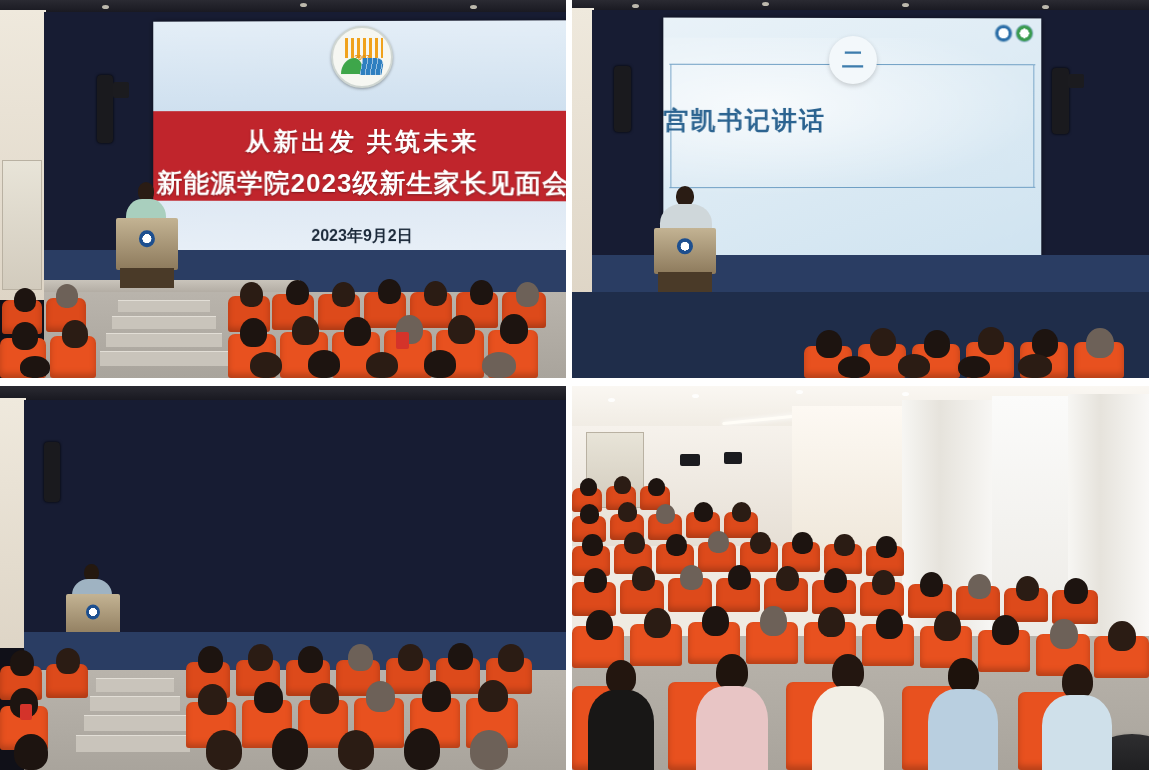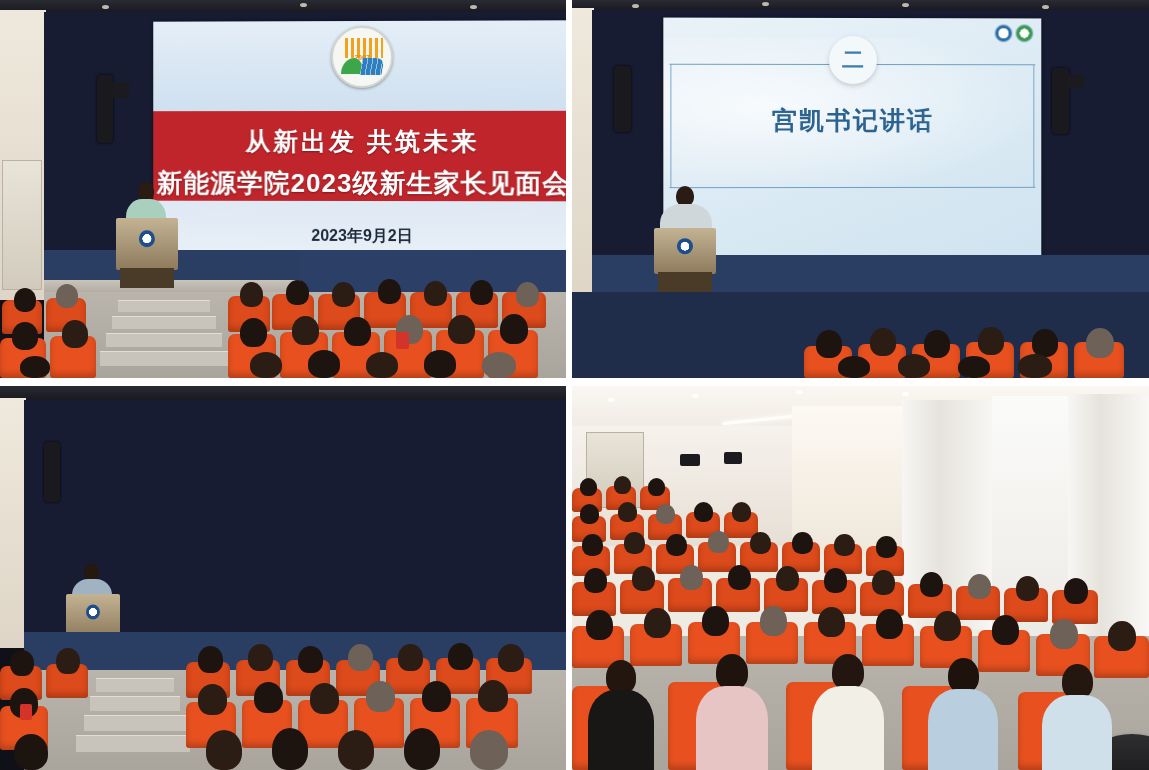--- a/index.html
+++ b/index.html
@@ -58,21 +58,21 @@
   #tr-screen { left:92px; top:18px; width:378px; height:242px;
     background:linear-gradient(160deg,#e9f2f8,#cfe3f0); box-shadow:0 0 6px rgba(0,0,0,.5);
     transform:perspective(900px) rotateY(1deg); }
   .tr-swoosh { position:absolute; left:-40px; top:20px; width:460px; height:170px;
     background:radial-gradient(ellipse at 30% 40%,rgba(255,255,255,.75),transparent 62%); }
   .tr-rule { position:absolute; left:6px; right:6px; height:1px; background:#6f9fc4; }
   .tr-box { position:absolute; left:7px; top:46px; right:7px; height:123px; border:1px solid #7ba7c9; border-top:none; border-bottom:none; }
   .tr-circle { position:absolute; left:50%; top:18px; transform:translateX(-50%); width:48px; height:48px;
     border-radius:50%; background:#f3f8fb; box-shadow:0 2px 5px rgba(0,0,0,.18); display:flex; align-items:center; justify-content:center; }
   .tr-circle span { color:#3d7cad; font-size:22px; font-weight:bold; line-height:1; }
-  .tr-heading { position:absolute; left:0; right:0; top:86px; text-align:center; color:#2b6390;
+  .tr-heading { position:absolute; left:0; right:0; top:86px; color:#2b6390;
     font-size:25px; font-weight:bold; letter-spacing:2px; }
   .tr-logos { position:absolute; right:8px; top:6px; display:flex; gap:3px; }
   .tr-logos i { display:block; width:18px; height:18px; border-radius:50%; border:1px solid #8fb4ce; }
   .tr-logos i.a { background:radial-gradient(circle,#fff 45%,#2b6ea8 46%); }
   .tr-logos i.b { background:radial-gradient(circle,#fff 40%,#3a9b4e 42%); }
 
   
   .seat { position:absolute; background:#e8511f; border-radius:7px 7px 3px 3px; box-shadow:inset 0 -4px 6px rgba(0,0,0,.22); }
   .seat.back { background:#dd4a1b; }
   .head { position:absolute; border-radius:50% 50% 42% 42%; background:#1d1410; }

